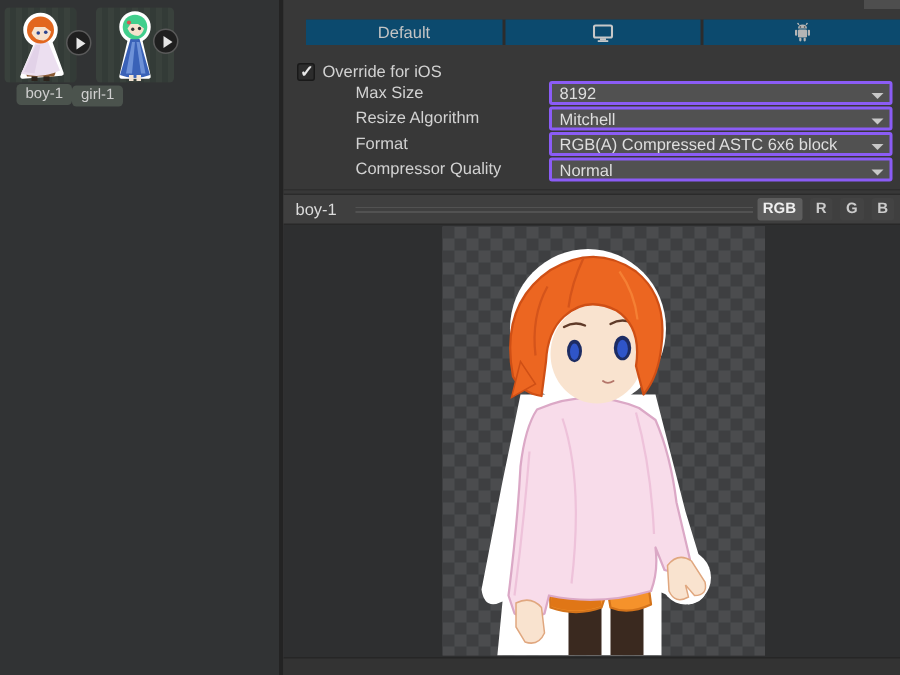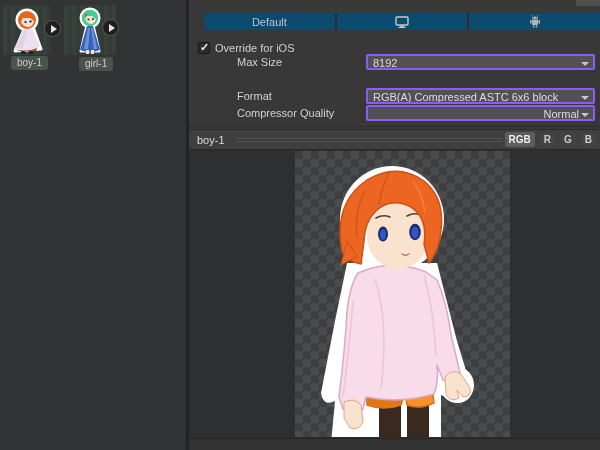--- a/index.html
+++ b/index.html
@@ -8,21 +8,21 @@
 
   
   #sidebar { position:absolute; left:0; top:0; width:186px; height:450px; background:#313334; }
   .tile { position:absolute; border-radius:3px; background:#3a423d;
           background-image:repeating-linear-gradient(90deg,#39413c 0 4px,#333b37 4px 8px); overflow:hidden; }
   #tile-boy { left:3px; top:5px; width:48px; height:50px; }
   #tile-girl { left:64px; top:5px; width:52px; height:50px; }
   .asset-label { position:absolute; font-size:10px; color:#cfcfcf; background:#4b534d;
                  border-radius:3px; padding:1px 6px; line-height:12px; }
   #label-boy { left:11px; top:56px; }
-  #label-girl { left:79px; top:57px; }
+  #label-girl { left:48px; top:57px; }
   .play-btn { position:absolute; width:17px; height:17px; border-radius:50%;
               background:#1f1f1f; border:1px solid #5a5a5a; }
   .play-btn::after { content:""; position:absolute; left:6px; top:4px;
               border-left:6px solid #e6e6e6; border-top:4px solid transparent; border-bottom:4px solid transparent; }
   #play-boy { left:44px; top:20px; }
   #play-girl { left:102px; top:19px; }
 
   
   #divider { position:absolute; left:186px; top:0; width:3px; height:450px; background:#232323; }
 
@@ -45,21 +45,21 @@
 
   .setting-row { position:absolute; left:10px; right:5px; height:16px; }
   .setting-row .row-label { position:absolute; left:0; top:2px;margin-left:38px; }
   .dropdown { position:absolute; left:167px; top:0; width:229px; height:16px;
               background:#515151; border:2px solid #8b5cf6; border-radius:2px;
               font-size:11px; color:#dedede; line-height:14px; padding:0 14px 0 5px;
               white-space:nowrap; overflow:hidden; }
   .dropdown::after { content:""; position:absolute; right:4px; top:6px;
               border-left:4px solid transparent; border-right:4px solid transparent;
               border-top:4px solid #c8c8c8; }
-  #row-0 { top:54px; } #row-1 { top:71px; } #row-2 { top:88px; } #row-3 { top:105px;text-align:right; }
+  #row-0 { top:54px; } #row-1 { top:71px; } #row-2 { top:88px; } #row-3 { top:105px; }
 
   #splitter { position:absolute; left:0; right:0; top:126px; height:1px; background:#2e2e2e; }
 
   
   #preview-header { position:absolute; left:0; right:0; top:129px; height:21px; background:#3f3f3f;
                     border-top:1px solid #2b2b2b; border-bottom:1px solid #282828; }
   #preview-title { position:absolute; left:8px; top:4px; font-size:11px; color:#dcdcdc; }
   #drag-lines { position:absolute; left:48px; right:98px; top:8px; height:6px;
                 background:repeating-linear-gradient(#525252 0 1px, transparent 1px 3px); }
   #channel-buttons { position:absolute; right:4px; top:2px; display:flex; gap:5px; }
@@ -166,20 +166,24 @@
     <div id="checkbox">
       <span class="tick">✓</span>
     </div>
     <span class="row-label">Override for iOS</span>
   </div>
 
   <div class="setting-row" id="row-0">
     <span class="row-label">Max Size</span>
     <div class="dropdown">8192</div>
   </div>
+  <div class="setting-row" id="row-1">
+    <span class="row-label">Resize Algorithm</span>
+    <div class="dropdown">Mitchell</div>
+  </div>
   <div class="setting-row" id="row-2">
     <span class="row-label">Format</span>
     <div class="dropdown">RGB(A) Compressed ASTC 6x6 block</div>
   </div>
   <div class="setting-row" id="row-3">
     <span class="row-label">Compressor Quality</span>
     <div class="dropdown">Normal</div>
   </div>
 
   <div id="splitter"></div>

